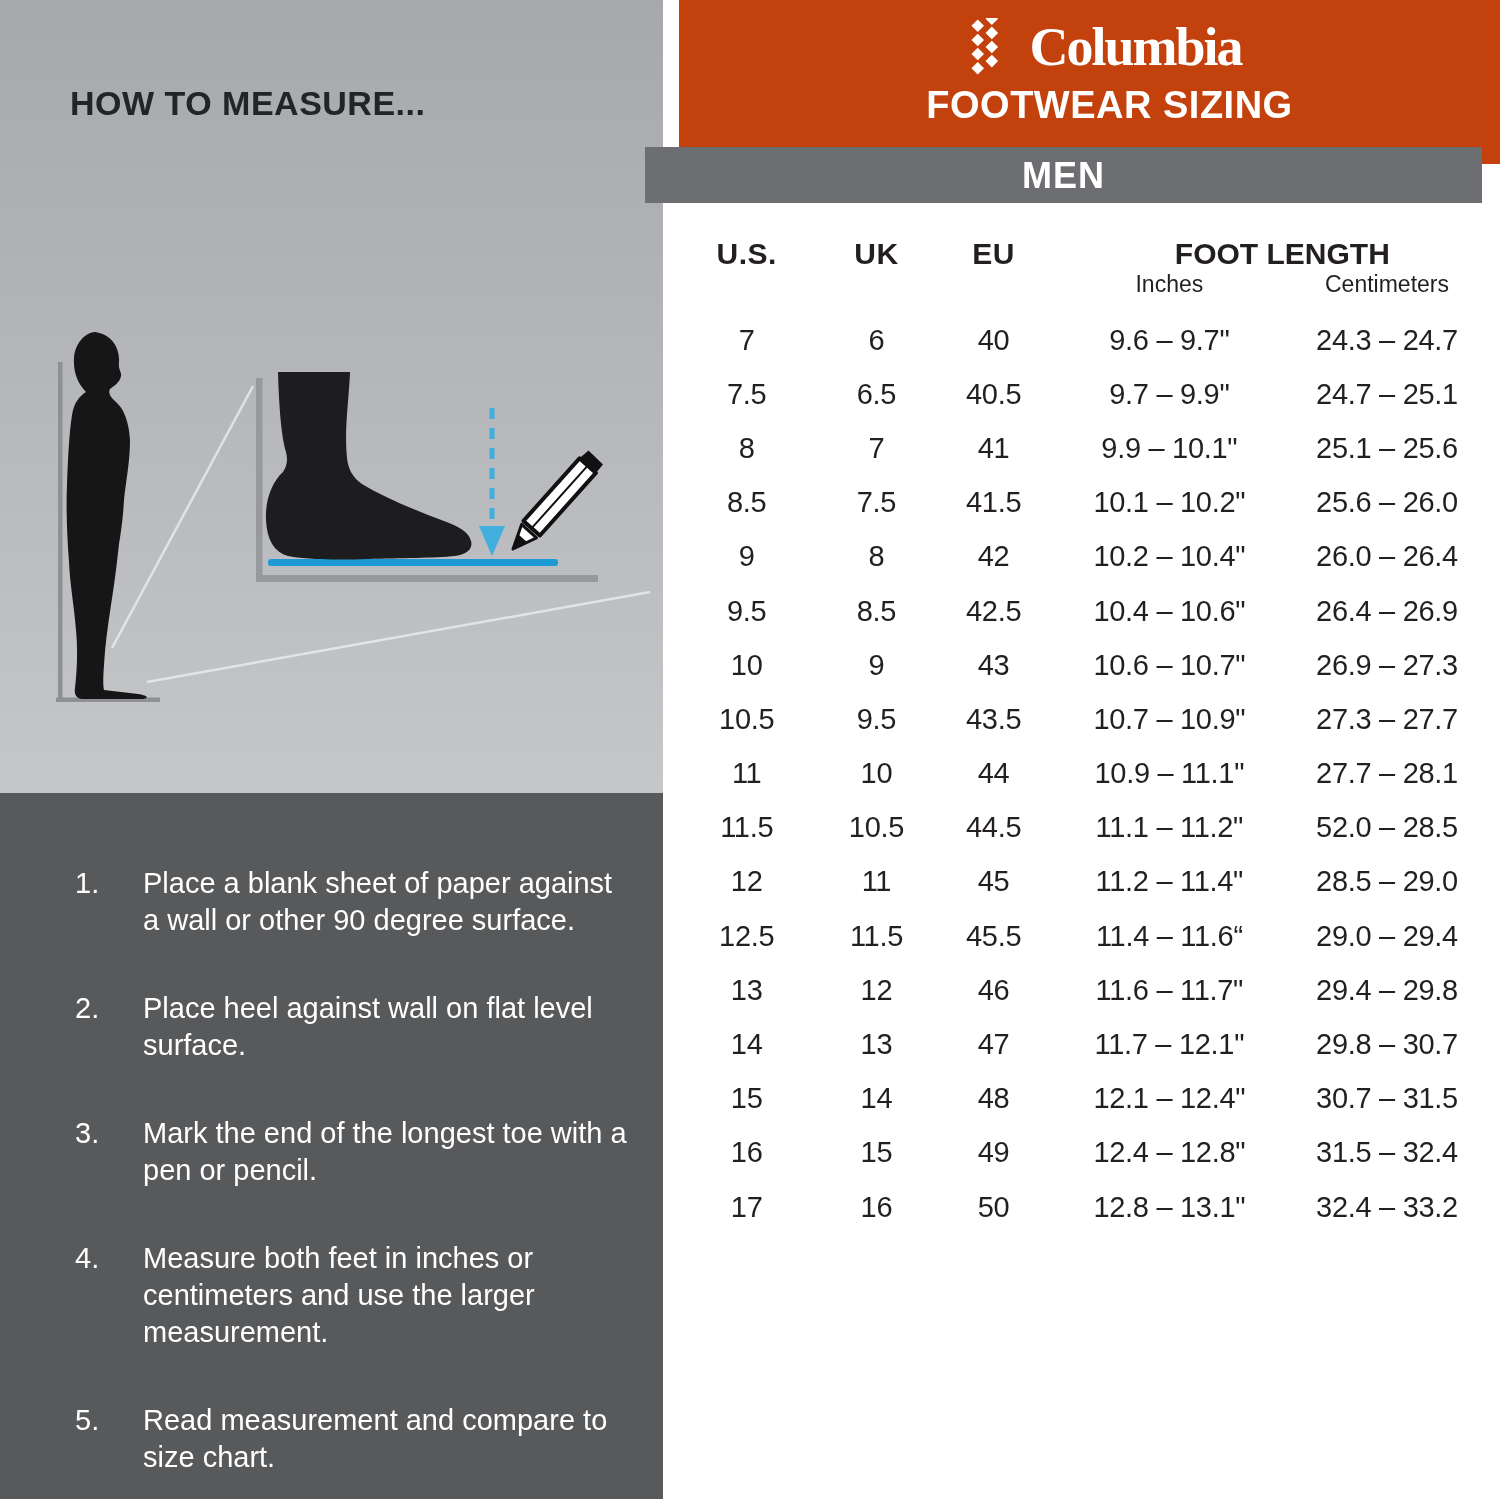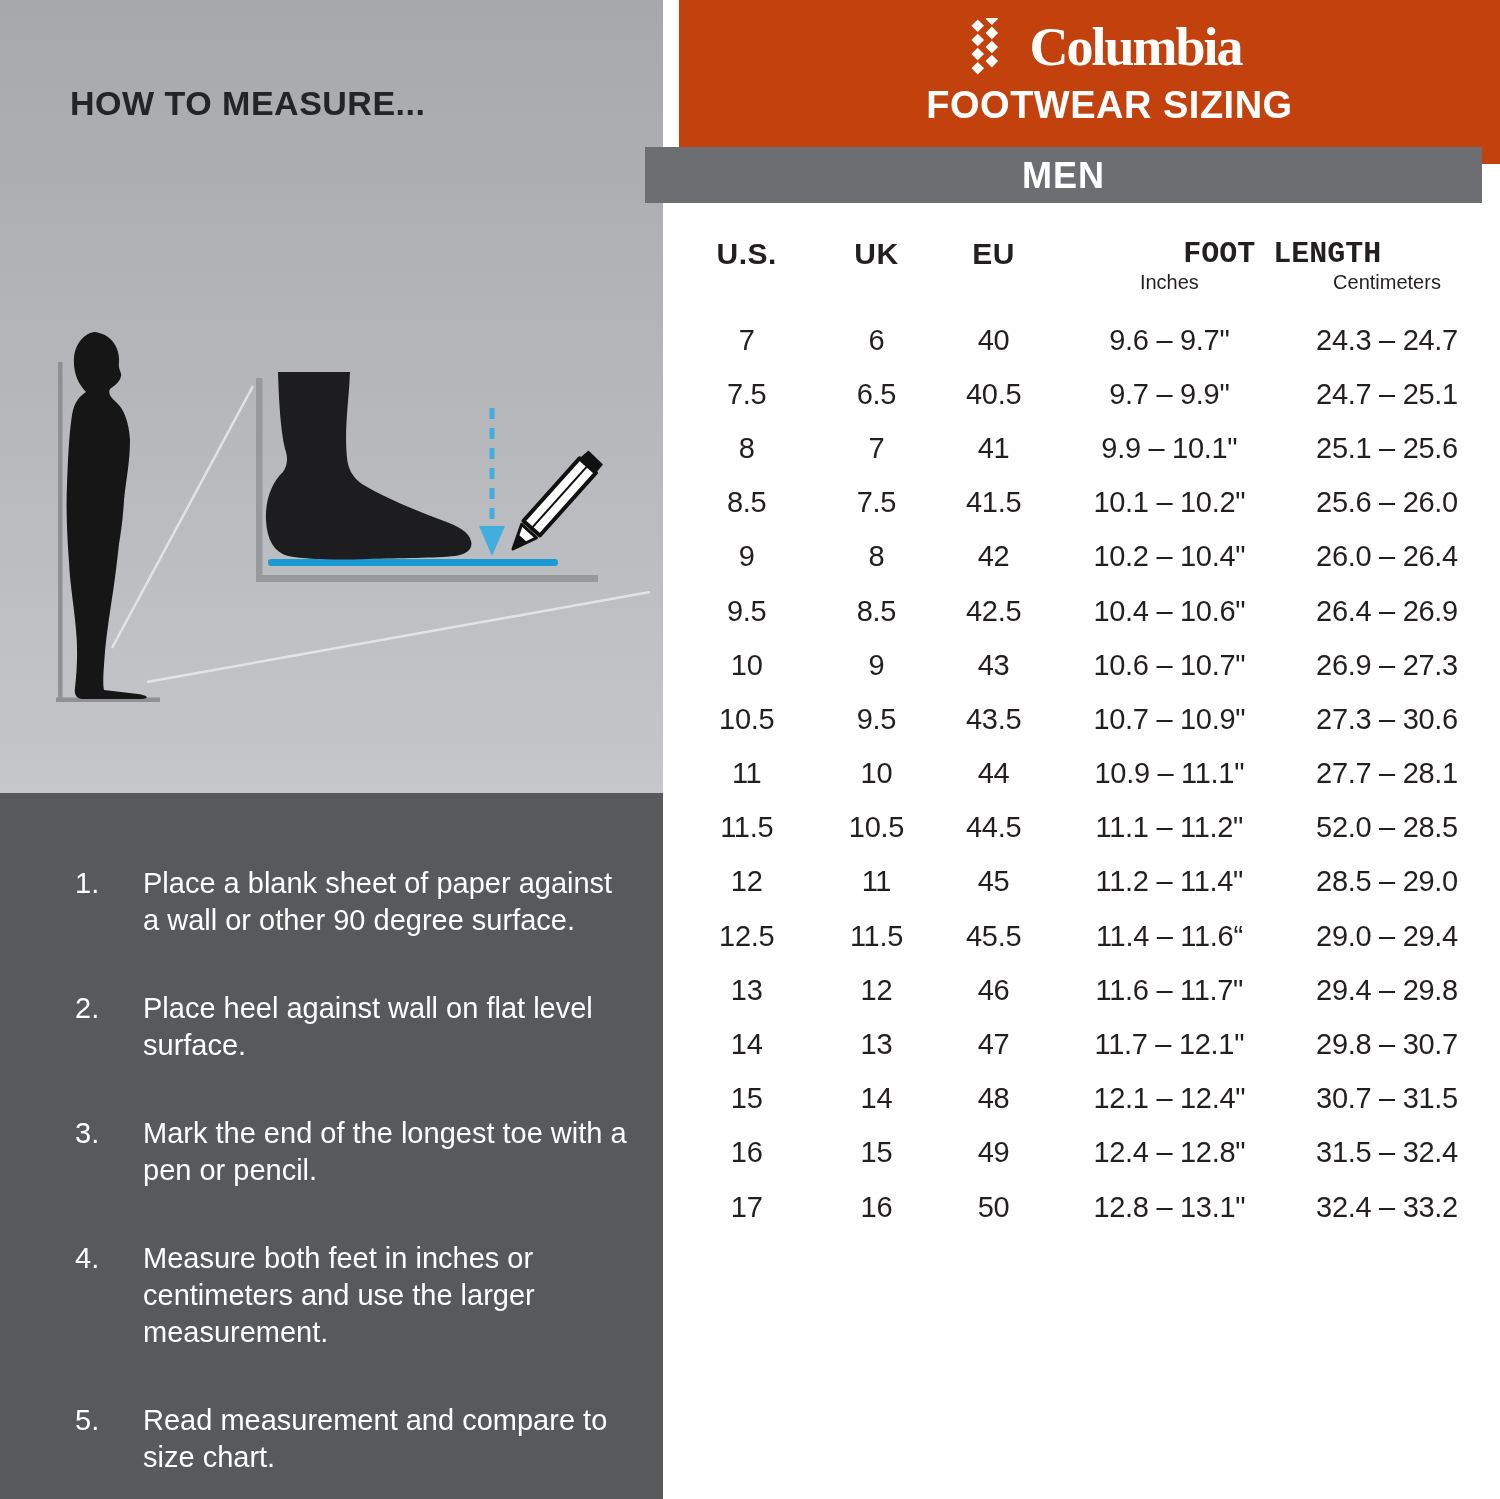--- a/index.html
+++ b/index.html
@@ -28,22 +28,22 @@
   .header-title{text-align:center;color:#fff;font-weight:700;font-size:38px;margin-top:8px;
                 letter-spacing:.5px;padding-left:24px;}
   .men-bar{position:absolute;left:645px;top:147px;width:837px;height:56px;background:#6d6e71;
            color:#fff;font-weight:700;font-size:36px;line-height:57px;text-align:center;
            letter-spacing:1px;}
 
   .size-table{position:absolute;left:663px;top:203px;width:837px;color:#231f20;}
   .grid{display:grid;grid-template-columns:20% 11% 17% 25% 27%;}
   .thead1{margin-top:34px;font-weight:700;font-size:30px;}
   .thead1 .hcell{text-align:center;letter-spacing:.5px;}
-  .hspan{grid-column:4 / 6;text-align:center;font-family:Liberation Mono, monospace;}
-  .thead2{height:30px;font-size:20px;}
+  .hspan{grid-column:4 / 6;text-align:center;}
+  .thead2{height:30px;font-size:23px;}
   .thead2 .shcell{text-align:center;}
   .sh-in{grid-column:4;}
   .sh-cm{grid-column:5;}
   .tbody{margin-top:12px;}
   .trow{height:54.2px;}
   .tcell{text-align:center;align-self:center;font-size:29px;letter-spacing:-.3px;}
 </style>
 </head>
 <body>
 
@@ -225,21 +225,21 @@
           <div class="tcell">9</div>
           <div class="tcell">43</div>
           <div class="tcell">10.6 – 10.7"</div>
           <div class="tcell">26.9 – 27.3</div>
         </div>
         <div class="grid trow">
           <div class="tcell">10.5</div>
           <div class="tcell">9.5</div>
           <div class="tcell">43.5</div>
           <div class="tcell">10.7 – 10.9"</div>
-          <div class="tcell">27.3 – 30.6</div>
+          <div class="tcell">27.3 – 27.7</div>
         </div>
         <div class="grid trow">
           <div class="tcell">11</div>
           <div class="tcell">10</div>
           <div class="tcell">44</div>
           <div class="tcell">10.9 – 11.1"</div>
           <div class="tcell">27.7 – 28.1</div>
         </div>
         <div class="grid trow">
           <div class="tcell">11.5</div>

